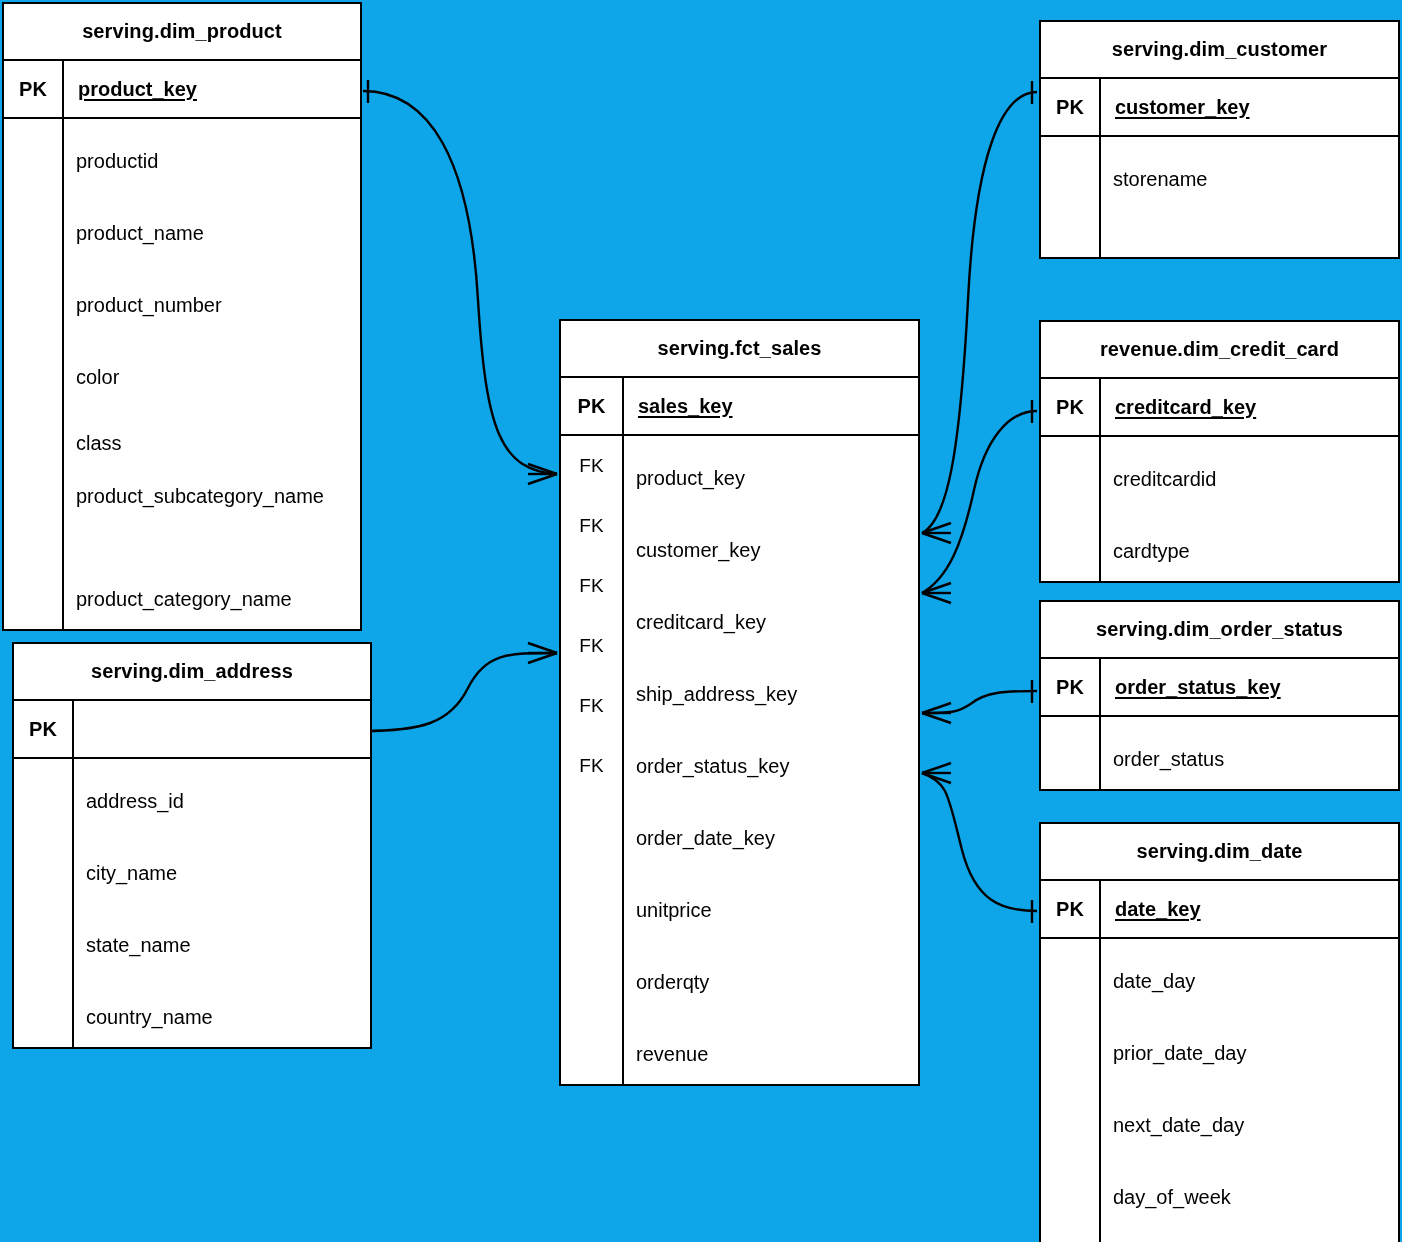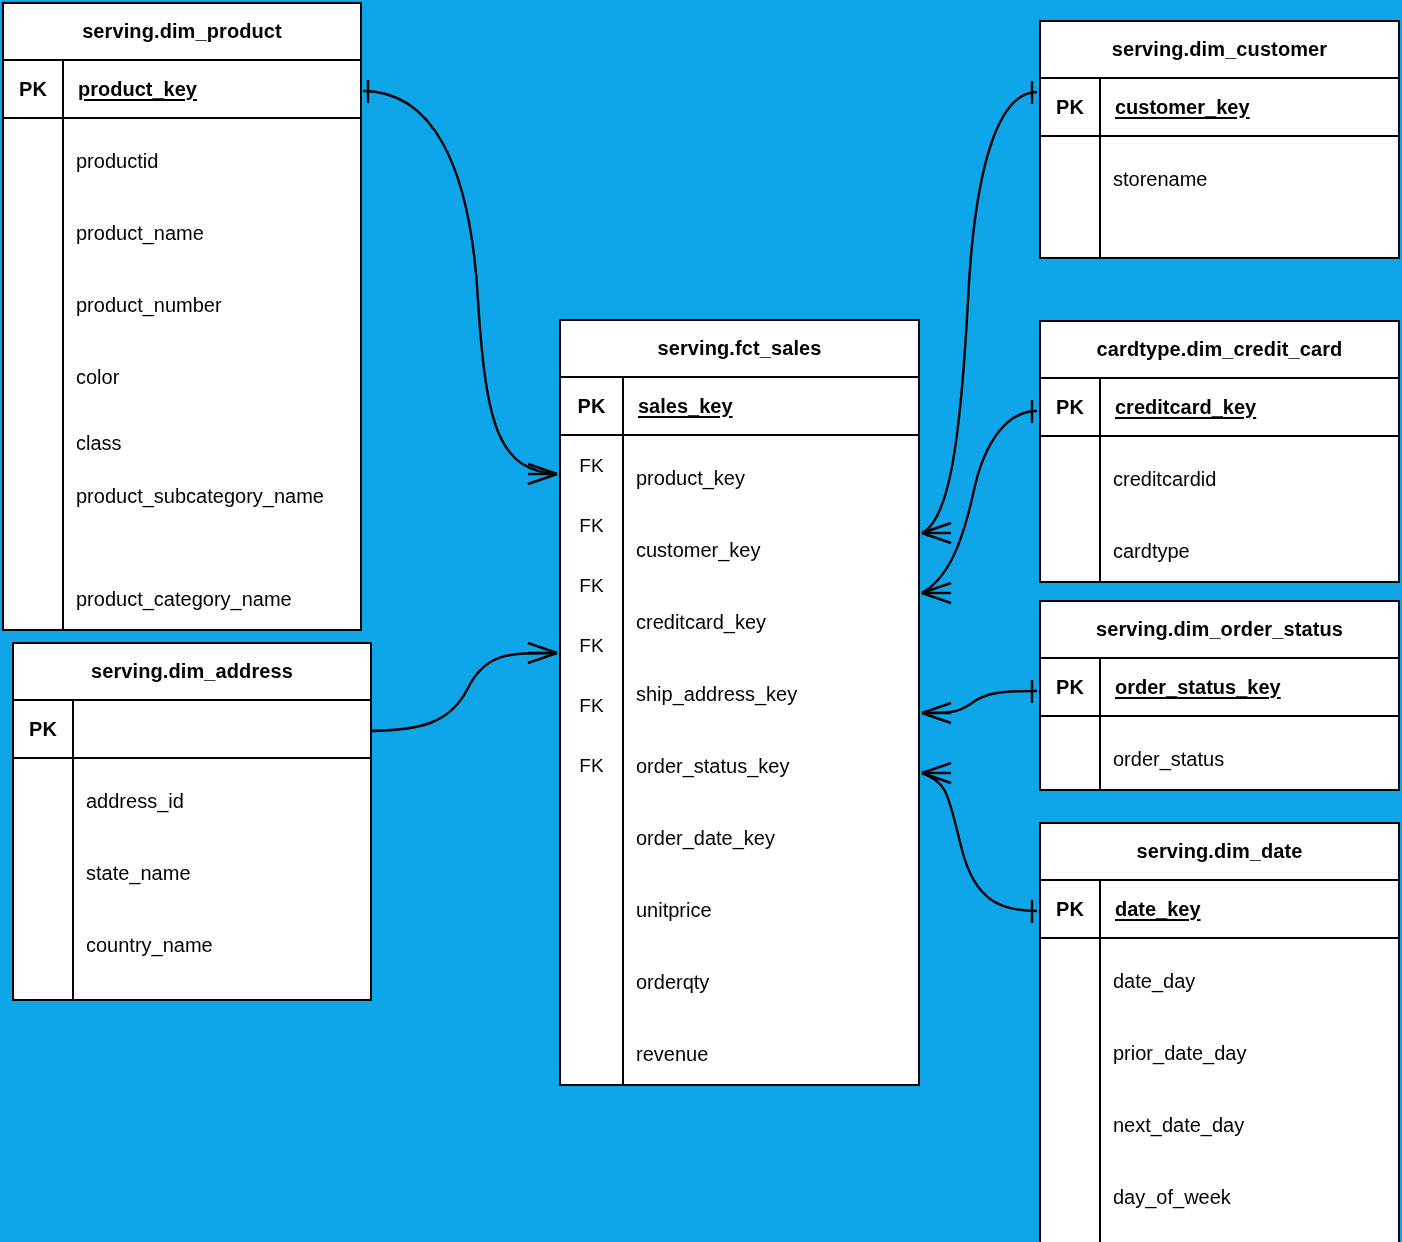--- a/index.html
+++ b/index.html
@@ -266,21 +266,21 @@
         <div class="attr-namecell" style="height:60px">order_status_key</div>
         <div class="attr-namecell" style="height:60px">order_date_key</div>
         <div class="attr-namecell" style="height:60px">unitprice</div>
         <div class="attr-namecell" style="height:60px">orderqty</div>
         <div class="attr-namecell" style="height:60px">revenue</div>
       </div>
     </div>
   </div>
 
   <div class="entity" id="ent-credit-card">
-    <div class="entity-title">cardtype.dim_credit_card</div>
+    <div class="entity-title">revenue.dim_credit_card</div>
     <div class="pk-row">
       <div class="keycol">
         <div class="keycol-pk">PK</div>
       </div>
       <div class="namecol">
         <div class="pk-name">creditcard_key</div>
       </div>
     </div>
     <div class="attr-block">
       <div class="keycol">
@@ -323,20 +323,21 @@
     </div>
     <div class="attr-block">
       <div class="keycol">
         <div class="attr-keycell" style="height:60px"></div>
         <div class="attr-keycell" style="height:60px"></div>
         <div class="attr-keycell" style="height:60px"></div>
         <div class="attr-keycell" style="height:60px"></div>
       </div>
       <div class="namecol">
         <div class="attr-namecell" style="height:60px">address_id</div>
+        <div class="attr-namecell" style="height:60px">city_name</div>
         <div class="attr-namecell" style="height:60px">state_name</div>
         <div class="attr-namecell" style="height:60px">country_name</div>
       </div>
     </div>
   </div>
 
   <div class="entity" id="ent-date">
     <div class="entity-title">serving.dim_date</div>
     <div class="pk-row">
       <div class="keycol">

